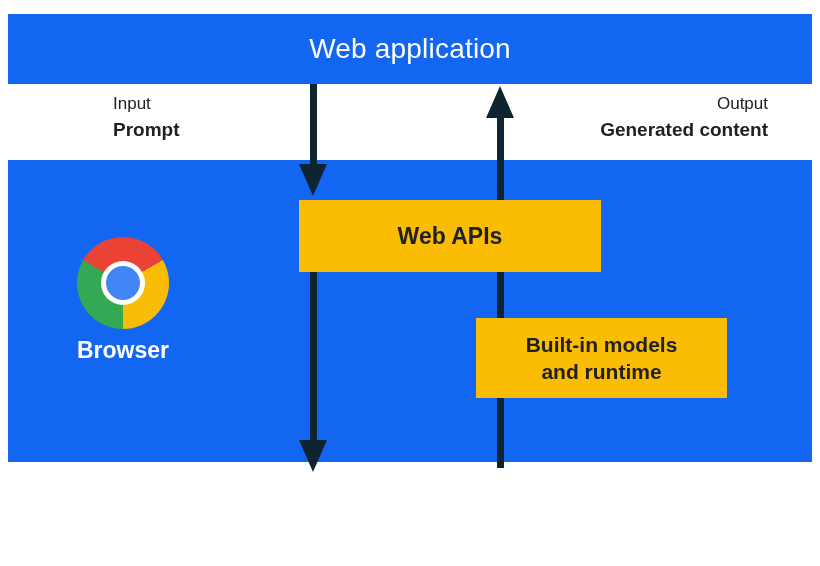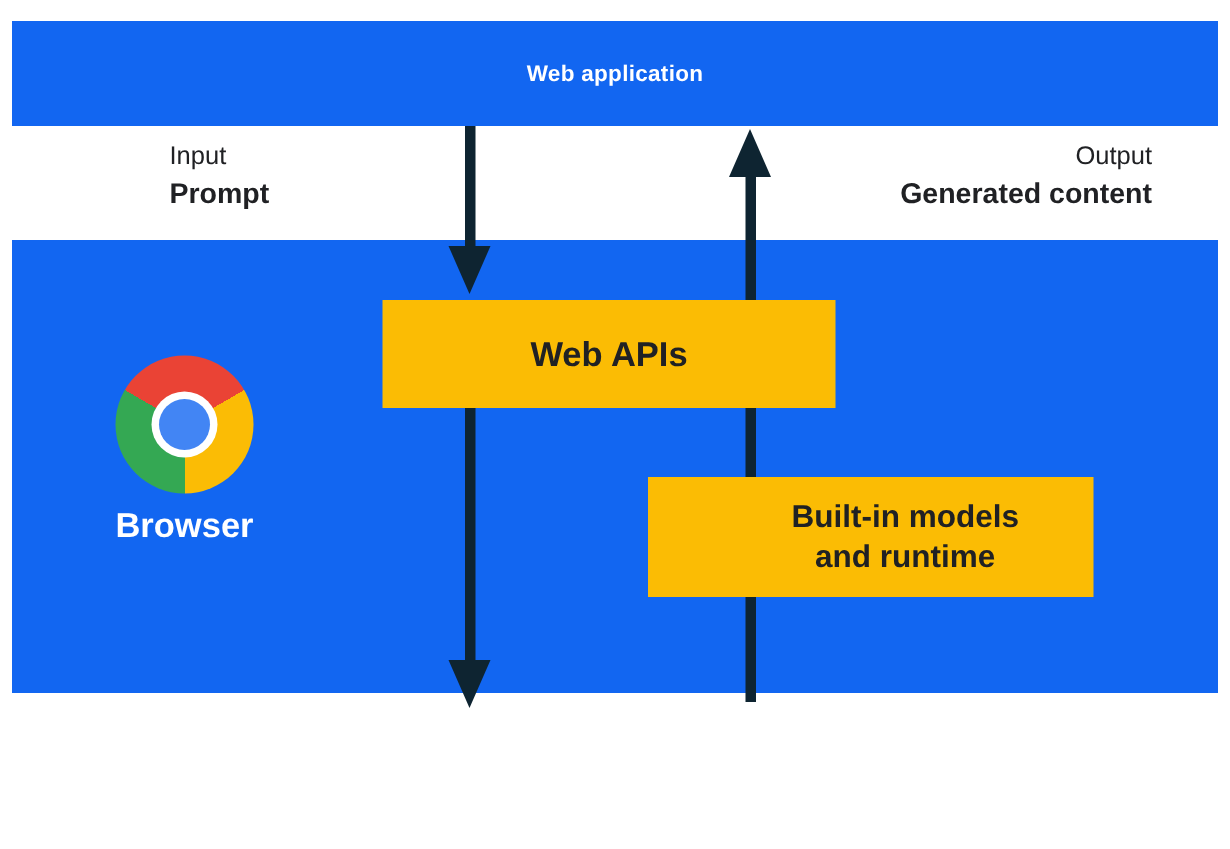--- a/index.html
+++ b/index.html
@@ -23,21 +23,21 @@
   }
   .bar{
     position:absolute;left:8px;width:804px;
     background:var(--blue);
     display:flex;align-items:center;justify-content:center;
   }
   .top-bar{top:14px;height:70px;z-index:1;}
   .middle-bar{top:160px;height:302px;z-index:0;}
   .bottom-bar{top:477px;height:75px;z-index:1;}
   .bar-label{
-    color:var(--white);font-weight:700;font-size:15px;letter-spacing:.2px;
+    color:var(--white);font-weight:400;font-size:28px;letter-spacing:.2px;
   }
   .io-label{position:absolute;top:92px;color:var(--dark-text);z-index:1;}
   .io-label .caption{font-size:17px;font-weight:400;line-height:24px;}
   .io-label .strong{font-size:19px;font-weight:700;line-height:28px;}
   .io-left{left:113px;text-align:left;}
   .io-right{right:52px;text-align:right;}
 
   .arrow-shaft{position:absolute;width:7px;background:var(--arrow);z-index:1;}
   .arrow-head{position:absolute;width:0;height:0;z-index:1;}
   .head-down{border-left:14px solid transparent;border-right:14px solid transparent;border-top:32px solid var(--arrow);}
@@ -46,24 +46,24 @@
   .down1-shaft{left:310px;top:84px;height:82px;}
   .down1-head{left:299px;top:164px;}
   .down2-shaft{left:310px;top:272px;height:170px;}
   .down2-head{left:299px;top:440px;}
   .up-head{left:486px;top:86px;}
   .up-shaft{left:497px;top:116px;height:352px;}
 
   .ybox{
     position:absolute;background:var(--yellow);z-index:2;
     display:flex;align-items:center;justify-content:center;
-    color:var(--dark-text);font-weight:700;text-align:center;
+    color:var(--dark-text);font-weight:700;text-align:center;margin-left:44px;
   }
   .webapis-box{left:255px;top:200px;width:302px;height:72px;font-size:23px;}
-  .builtin-box{left:432px;top:318px;width:251px;height:80px;font-size:21px;line-height:1.3;padding-left:46px;}
+  .builtin-box{left:432px;top:318px;width:251px;height:80px;font-size:21px;line-height:1.3;}
   .builtin-box span{white-space:pre-line;}
 
   .chrome{
     position:absolute;left:77px;top:237px;width:92px;height:92px;
     border-radius:50%;z-index:2;
     background:conic-gradient(from -60deg,
       var(--chrome-red) 0deg 120deg,
       var(--chrome-yellow) 120deg 240deg,
       var(--chrome-green) 240deg 360deg);
   }

